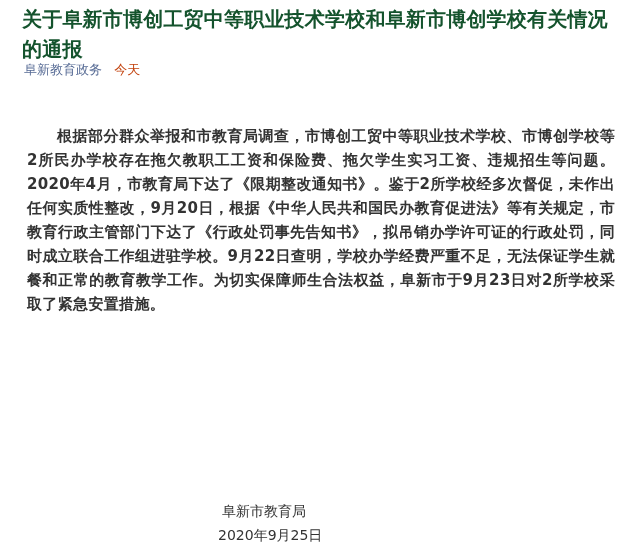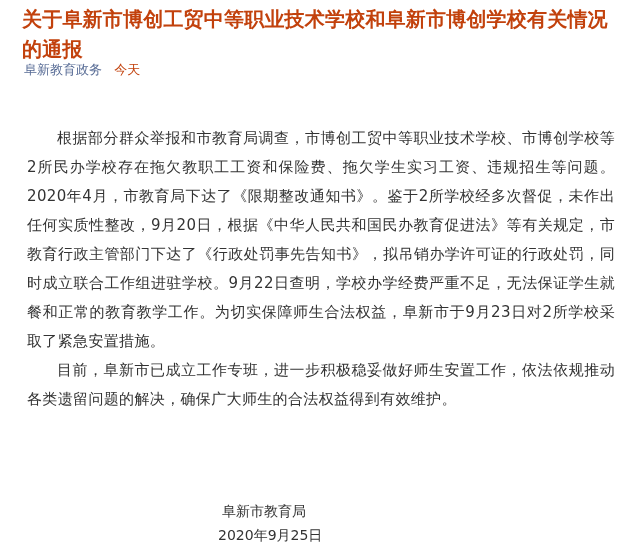--- a/index.html
+++ b/index.html
@@ -1,42 +1,41 @@
 <!DOCTYPE html>
 <html><head>
 <meta charset="utf-8">
 <style>
   html, body { margin: 0; padding: 0; background: #ffffff; }
   body { width: 640px; height: 556px; overflow: hidden; position: relative; font-family: "DejaVu Sans", "Liberation Sans", sans-serif; }
   .title {
     position: absolute; left: 22px; top: 4px; width: 600px;
-    font-size: 20px; font-weight: bold; color: #c2410c; line-height: 30px; margin: 0;
+    font-size: 20px; font-weight: bold; color: #14532d; line-height: 30px; margin: 0;
     letter-spacing: 0.2px;
   }
   .meta { position: absolute; left: 24px; top: 61px; font-size: 13px; line-height: 18px; }
   .meta .source { color: #576b95; }
   .meta .time { color: #c2410c; margin-left: 8px; }
   .body { position: absolute; left: 27px; top: 124px; width: 588px; }
   .para {
-    font-size: 15px; line-height: 29px; color: #333333; margin: 0;
-    text-indent: 2em; text-align: justify; letter-spacing: 0.35px;
+    font-size: 15px; line-height: 24px; color: #333333; margin: 0;
+    text-indent: 2em; text-align: justify; letter-spacing: 0.35px; font-weight: bold;
   }
   .sign { position: absolute; left: 0; width: 640px; font-size: 14px; color: #333333; line-height: 20px; }
   .sign-org { top: 501px; padding-left: 222px; }
   .sign-date { top: 525px; padding-left: 218px; }
 </style>
 </head>
 <body>
 
 <h1 class="title">关于阜新市博创工贸中等职业技术学校和阜新市博创学校有关情况的通报</h1>
 
 <div class="meta">
   <span class="source">阜新教育政务</span>
   <span class="time">今天</span>
 </div>
 
 <div class="body">
   <p class="para">根据部分群众举报和市教育局调查，市博创工贸中等职业技术学校、市博创学校等2所民办学校存在拖欠教职工工资和保险费、拖欠学生实习工资、违规招生等问题。2020年4月，市教育局下达了《限期整改通知书》。鉴于2所学校经多次督促，未作出任何实质性整改，9月20日，根据《中华人民共和国民办教育促进法》等有关规定，市教育行政主管部门下达了《行政处罚事先告知书》，拟吊销办学许可证的行政处罚，同时成立联合工作组进驻学校。9月22日查明，学校办学经费严重不足，无法保证学生就餐和正常的教育教学工作。为切实保障师生合法权益，阜新市于9月23日对2所学校采取了紧急安置措施。</p>
-  <p class="para">目前，阜新市已成立工作专班，进一步积极稳妥做好师生安置工作，依法依规推动各类遗留问题的解决，确保广大师生的合法权益得到有效维护。</p>
 </div>
 
 <div class="sign sign-org">阜新市教育局</div>
 <div class="sign sign-date">2020年9月25日</div>
 
 </body></html>

